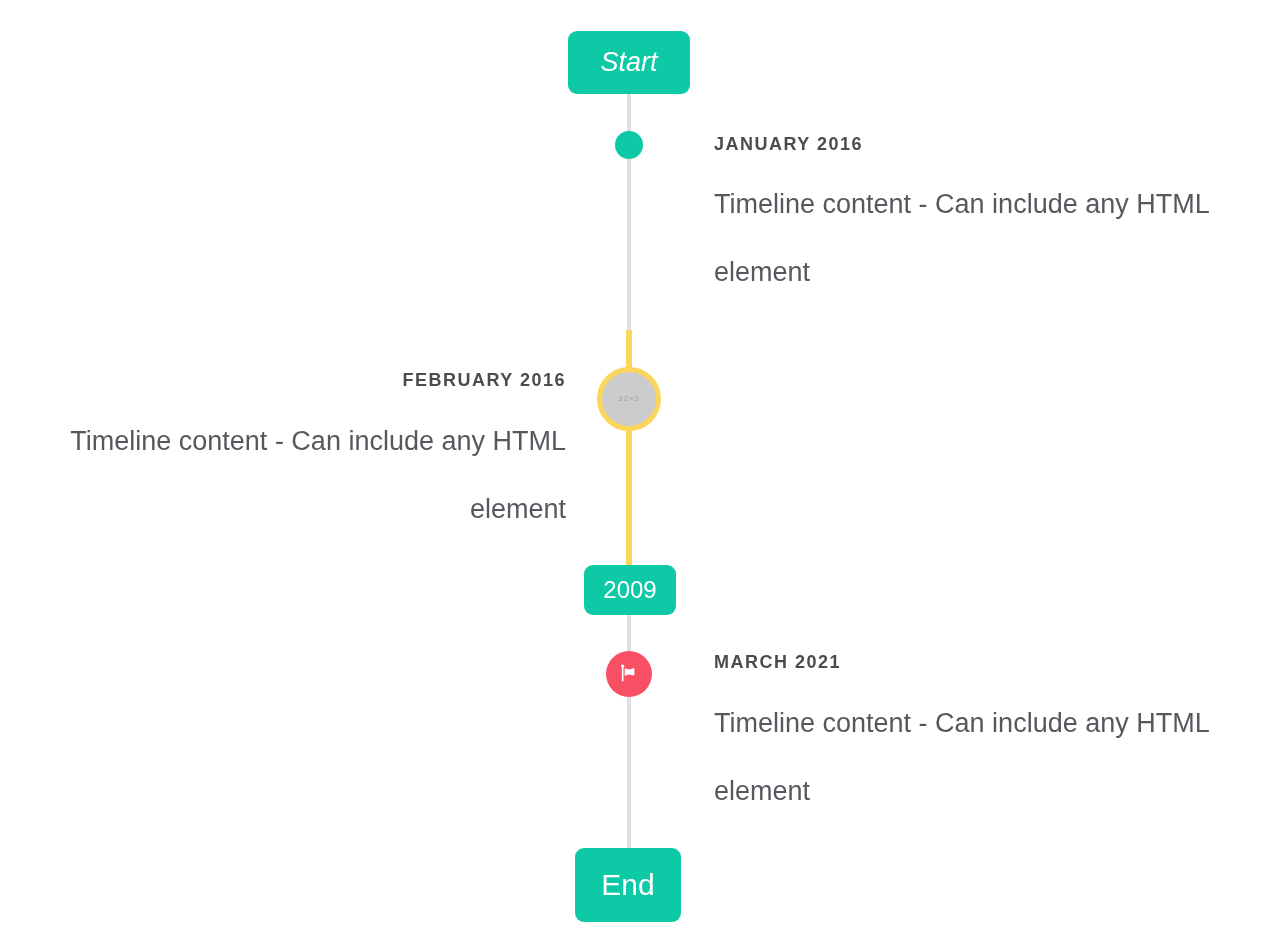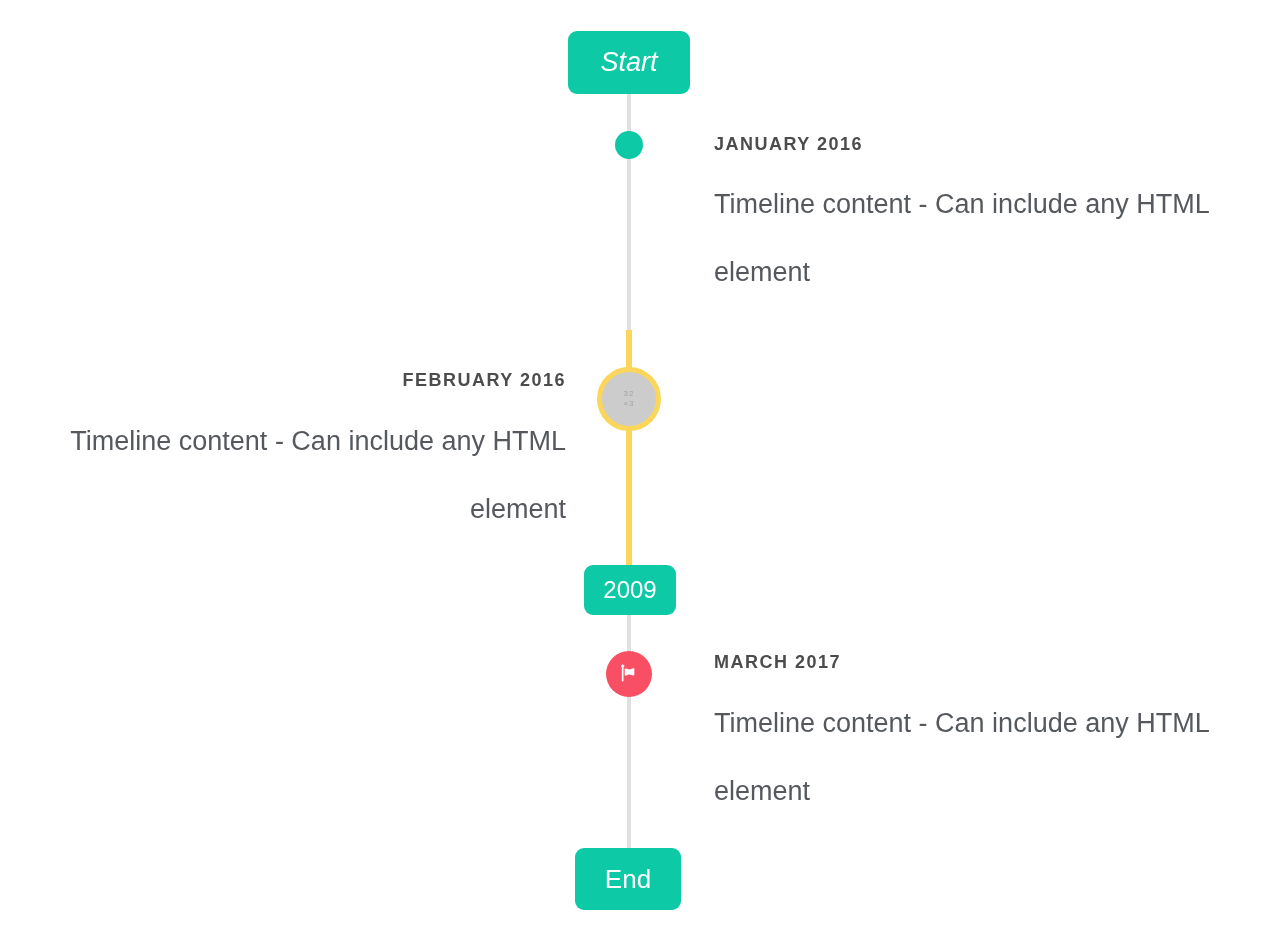--- a/index.html
+++ b/index.html
@@ -27,31 +27,31 @@
   .rail-highlight{position:absolute;left:626px;top:330px;width:6px;height:237px;
         background:var(--accent-yellow);z-index:1;}
 
   
   .badge{
     position:absolute;z-index:3;display:flex;align-items:center;justify-content:center;
     background:var(--accent-teal);color:var(--badge-text);border-radius:9px;
   }
   .badge-start{left:568px;top:31px;width:122px;height:63px;font-size:27px;font-style:italic;}
   .badge-year{left:584px;top:565px;width:92px;height:50px;font-size:24px;}
-  .badge-end{left:575px;top:848px;width:106px;height:62px;font-size:26px;}
+  .badge-end{left:575px;top:848px;width:106px;height:74px;font-size:30px;}
 
   
   .marker-dot{
     position:absolute;left:615px;top:131px;width:28px;height:28px;border-radius:50%;
     background:var(--accent-teal);z-index:2;
   }
   .marker-image{
     position:absolute;left:597px;top:367px;width:64px;height:64px;border-radius:50%;
     background:var(--placeholder-fill);border:5px solid var(--accent-yellow);z-index:2;
-    display:flex;flex-direction:column;align-items:center;justify-content:center;
+    display:flex;flex-direction:row;align-items:center;justify-content:center;
   }
   .marker-image .ph-line{
     font-size:8px;line-height:10px;color:var(--placeholder-text);letter-spacing:1px;
   }
   .marker-flag{
     position:absolute;left:606px;top:651px;width:46px;height:46px;border-radius:50%;
     background:var(--accent-pink);z-index:2;
     display:flex;align-items:center;justify-content:center;
   }
   .marker-flag svg{width:22px;height:22px;display:block;}
@@ -104,18 +104,18 @@
         <rect x="4.2" y="4.6" width="1.8" height="15.6" rx="0.9"></rect>
         <path d="M7.3 6.4
                  C9.6 4.7 11.4 8.2 14.2 6.6
                  C15.4 5.9 16.6 5.5 17.8 5.9
                  L17.8 13.1
                  C15.4 14.9 13.4 11.3 10.4 13.1
                  C9.3 13.7 8.2 13.9 7.3 13.6 Z"></path>
       </svg>
     </span>
   </div>
-  <div class="entry-title side-right t-mar">MARCH 2017</div>
+  <div class="entry-title side-right t-mar">MARCH 2021</div>
   <div class="entry-content side-right c-mar">Timeline content - Can include any HTML element</div>
 
   <div class="badge badge-end">End</div>
 
 </div>
 
 </body></html>

